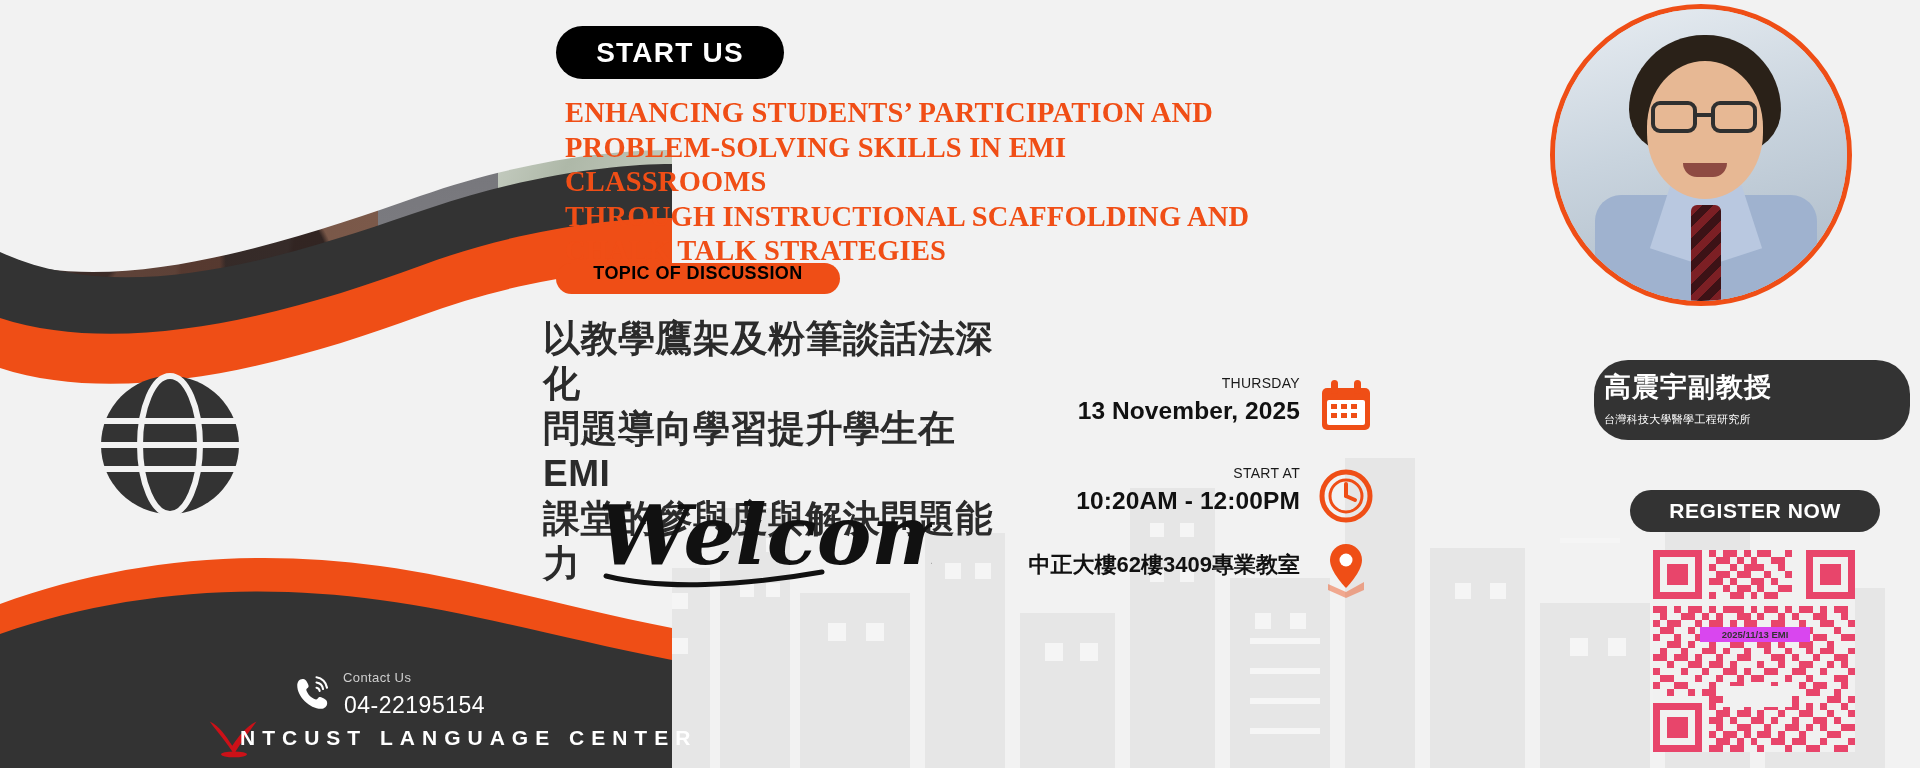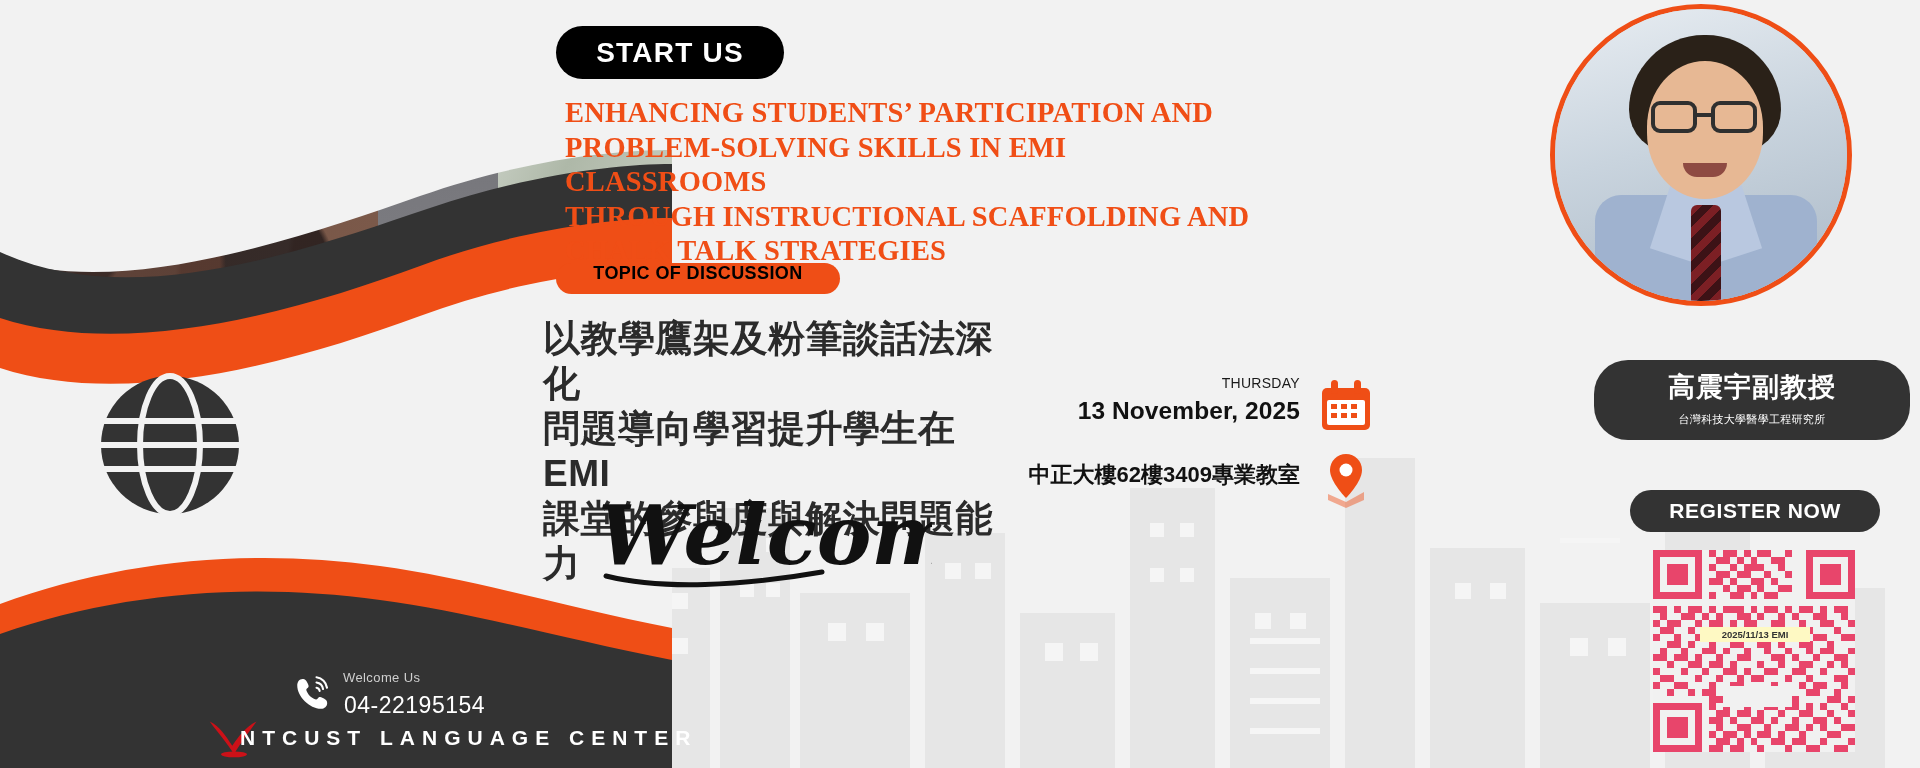--- a/index.html
+++ b/index.html
@@ -134,34 +134,34 @@
     background:#9fb2cf; border-radius:26px 26px 0 0; }
   .sp-collar-l{ position:absolute; left:104px; top:182px; width:46px; height:66px;
     background:#b9c8e0; transform:rotate(18deg); }
   .sp-collar-r{ position:absolute; left:152px; top:182px; width:46px; height:66px;
     background:#b9c8e0; transform:rotate(-18deg); }
   .sp-tie{ position:absolute; left:136px; top:196px; width:30px; height:110px;
     background:repeating-linear-gradient(135deg,#7c1f24 0 8px,#3c1216 8px 16px);
     border-radius:6px; }
   .speaker-name{
     position:absolute; left:1594px; top:360px; width:316px; padding:11px 10px 13px;
-    background:#333; border-radius:34px; text-align:center; color:#fff;
+    background:#333; border-radius:34px; text-align:left; color:#fff;
   }
   .sp-name{ font-size:27px; font-weight:bold; letter-spacing:1px; line-height:33px; }
   .sp-aff{ font-size:11px; font-weight:normal; letter-spacing:.3px; margin-top:8px; }
   .register-btn{
     position:absolute; left:1630px; top:490px; width:250px; height:42px;
     background:#333; border-radius:21px; color:#fff;
     font-size:21px; font-weight:bold; letter-spacing:.6px;
     display:flex; align-items:center; justify-content:center; cursor:pointer;
   }
   .qr-wrap{ position:absolute; left:1653px; top:550px; width:202px; height:202px; background:#f1f1f1; }
   .qr-label{
     position:absolute; left:1700px; top:627px; width:110px; text-align:center;
-    font-size:9.5px; font-weight:bold; color:#333; background:#fef9c3; padding:2px 0;
+    font-size:9.5px; font-weight:bold; color:#333; background:#d946ef; padding:2px 0;
   }
 </style>
 </head>
 <body>
 
 <div id="poster">
 
   <svg class="skyline" viewBox="0 0 1920 430" preserveAspectRatio="none">
     <g fill="#e6e6e6">
       <rect x="620" y="230" width="90" height="200"></rect>
@@ -256,21 +256,21 @@
       <svg class="phone-icon" viewBox="0 0 48 48">
         <path d="M12 8c3 0 4 1 6 5 1.6 3.2 1.2 4-0.6 5.6-1.4 1.3-1.4 2 0 4.6 2 3.7 4.2 5.8 7.6 7.4
                  2.4 1.1 3.2 1 4.4-0.4 1.8-2 2.6-2.2 5.8-0.6 4 2 5 3 5 6 0 3.4-3 6.4-7 6.4
                  C20 42 6 28 6 15.4 6 11.2 8.6 8 12 8z" fill="#fff"></path>
         <g stroke="#fff" stroke-width="2.4" fill="none" stroke-linecap="round">
           <path d="M28 6 a14 14 0 0 1 12 12"></path>
           <path d="M28 12 a9 9 0 0 1 7.5 7.5"></path>
           <path d="M28 18 a4.5 4.5 0 0 1 3.6 3.6"></path>
         </g>
       </svg>
-      <div class="contact-us-lbl">Welcome Us</div>
+      <div class="contact-us-lbl">Contact Us</div>
       <div class="contact-phone">04-22195154</div>
     </div>
     <svg class="bird-logo" viewBox="0 0 60 48">
       <path d="M2 6 C14 12 20 22 28 34 C36 22 44 12 56 6 C46 20 38 30 30 44 C22 30 12 20 2 6Z" fill="#CC1118"></path>
       <ellipse cx="30" cy="44" rx="15" ry="3.4" fill="#CC1118"></ellipse>
     </svg>
     <div class="center-name">NTCUST LANGUAGE CENTER</div>
   </div>
 
   <div class="join-badge">
@@ -313,20 +313,30 @@
           <rect x="15" y="28" width="6" height="5"></rect>
             <rect x="25" y="28" width="6" height="5"></rect>
           <rect x="35" y="28" width="6" height="5"></rect>
           <rect x="15" y="37" width="6" height="5"></rect>
             <rect x="25" y="37" width="6" height="5"></rect>
           <rect x="35" y="37" width="6" height="5"></rect>
         </g>
       </svg>
     </div>
 
+    <div class="info-row" style="margin-top:34px;">
+      <div class="info-sub">START AT</div>
+      <div class="info-main">10:20AM - 12:00PM</div>
+      <svg class="ic" style="top:6px;" viewBox="0 0 60 60">
+        <circle cx="30" cy="30" r="24" fill="none" stroke="#EF4E16" stroke-width="5"></circle>
+        <circle cx="30" cy="30" r="16" fill="none" stroke="#EF4E16" stroke-width="3"></circle>
+        <line x1="30" y1="30" x2="30" y2="18" stroke="#EF4E16" stroke-width="4" stroke-linecap="round"></line>
+        <line x1="30" y1="30" x2="39" y2="34" stroke="#EF4E16" stroke-width="4" stroke-linecap="round"></line>
+      </svg>
+    </div>
 
     <div class="info-row" style="margin-top:34px;">
       <div class="info-addr">中正大樓62樓3409專業教室</div>
       <svg class="ic" style="top:-10px;" viewBox="0 0 60 60">
         <path d="M12 44 L30 52 L48 42 L48 50 L30 58 L12 50 Z" fill="#EF4E16" opacity=".45"></path>
         <path d="M30 4 C21 4 14 11 14 20 C14 32 30 48 30 48 C30 48 46 32 46 20 C46 11 39 4 30 4Z" fill="#EF4E16"></path>
         <circle cx="30" cy="20" r="6.5" fill="#fff"></circle>
       </svg>
     </div>
 

